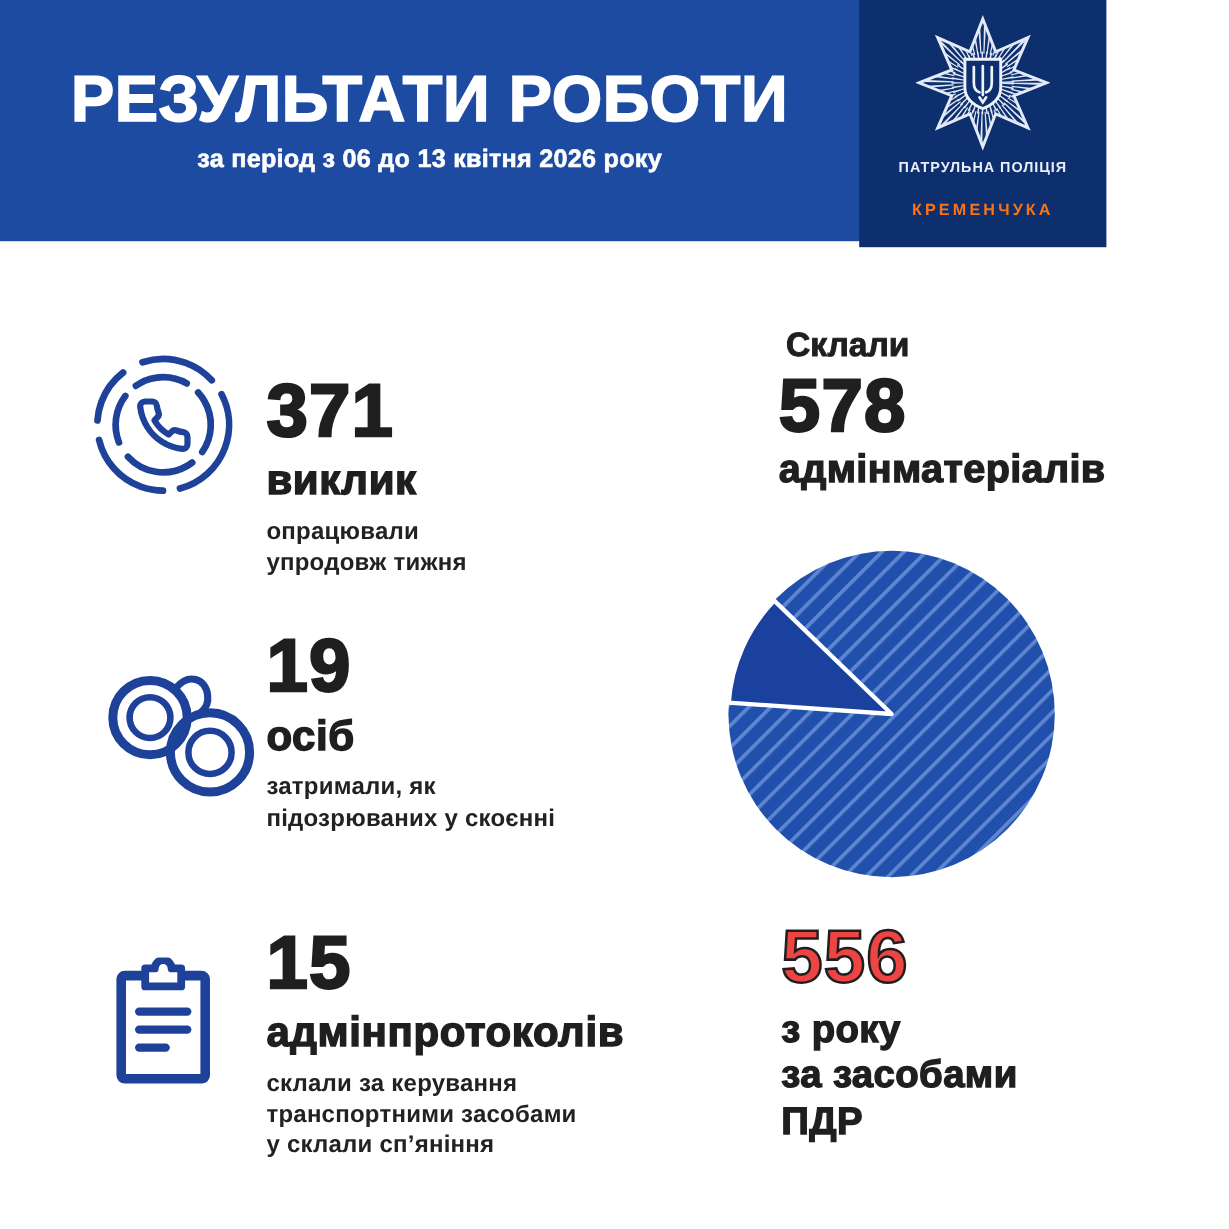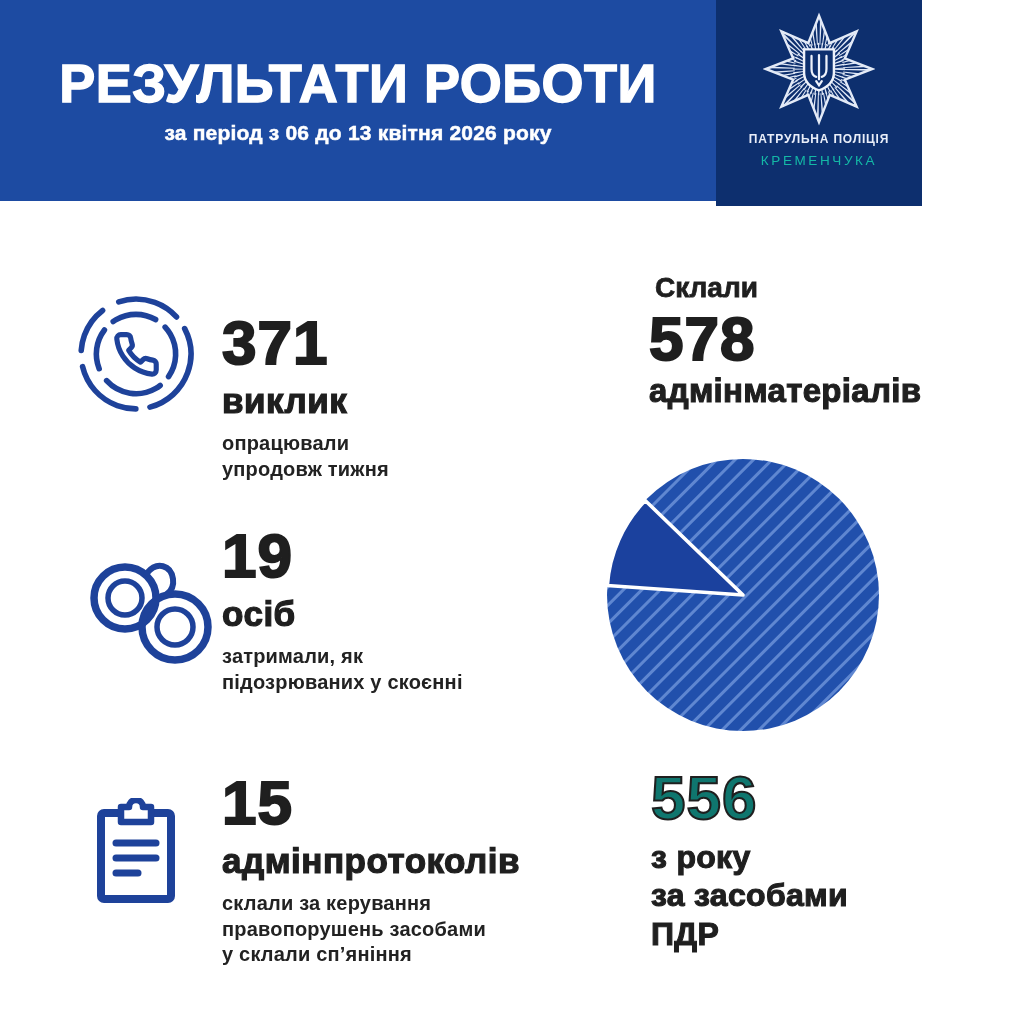--- a/index.html
+++ b/index.html
@@ -17,21 +17,21 @@
   .header-subtitle{
     margin-top:11px;font-size:21px;font-weight:700;letter-spacing:.2px;
     -webkit-text-stroke:.5px #ffffff;
   }
   .logo-panel{
     position:absolute;left:716px;top:0;width:206px;height:206px;background:#0d2f6e;
     display:flex;flex-direction:column;align-items:center;
   }
   .logo-star{margin-top:10px;}
   .org-line1{margin-top:4px;font-size:12px;font-weight:700;color:#e9eef9;letter-spacing:.8px;}
-  .org-line2{margin-top:7px;font-size:13.5px;font-weight:400;color:#14b8a6;letter-spacing:2.6px;}
+  .org-line2{margin-top:21px;font-size:13.5px;font-weight:700;color:#f97316;letter-spacing:2.6px;}
   
   .stat-icon{position:absolute;}
   .stat-text{position:absolute;left:222px;}
   .stat-value{
     font-size:62px;font-weight:700;line-height:1;color:#1f1f1f;
     -webkit-text-stroke:2.1px #1f1f1f;letter-spacing:1px;
   }
   .stat-label{
     margin-top:9px;font-size:35px;font-weight:700;line-height:1;color:#1f1f1f;
     -webkit-text-stroke:1.2px #1f1f1f;letter-spacing:.5px;
@@ -45,21 +45,21 @@
   .right-total{
     position:absolute;left:649px;top:308px;font-size:62px;font-weight:700;line-height:1;color:#1f1f1f;
     -webkit-text-stroke:2.1px #1f1f1f;letter-spacing:1px;
   }
   .right-total-label{
     position:absolute;left:649px;top:372px;font-size:33px;font-weight:700;color:#1f1f1f;
     -webkit-text-stroke:1.1px #1f1f1f;letter-spacing:.3px;
   }
   .pie-wrap{position:absolute;left:606px;top:458px;width:274px;height:274px;}
   .right-sub{
-    position:absolute;left:651px;top:767px;font-size:62px;font-weight:700;line-height:1;color:#0f766e;
+    position:absolute;left:651px;top:767px;font-size:62px;font-weight:700;line-height:1;color:#ef4444;
     -webkit-text-stroke:2.1px #1f1f1f;letter-spacing:1px;
   }
   .right-sub-lines{
     position:absolute;left:651px;top:838px;font-size:32px;font-weight:700;line-height:1.2;color:#1f1f1f;
     -webkit-text-stroke:1.1px #1f1f1f;letter-spacing:.3px;
   }
 </style>
 </head>
 <body>
 
@@ -142,21 +142,21 @@
         <line x1="25" y1="60" x2="65" y2="60"></line>
         <line x1="25" y1="75" x2="47" y2="75"></line>
       </g>
     </g>
   </svg>
   <div class="stat-text" style="top:772px;">
     <div class="stat-value">15</div>
     <div class="stat-label">адмінпротоколів</div>
     <div class="stat-desc">
       <div>склали за керування</div>
-      <div>правопорушень засобами</div>
+      <div>транспортними засобами</div>
       <div>у склали сп’яніння</div>
     </div>
   </div>
 
   <div class="right-intro">Склали</div>
   <div class="right-total">578</div>
   <div class="right-total-label">адмінматеріалів</div>
 
   <div class="pie-wrap">
     <svg width="274" height="274" viewBox="0 0 274 274">

